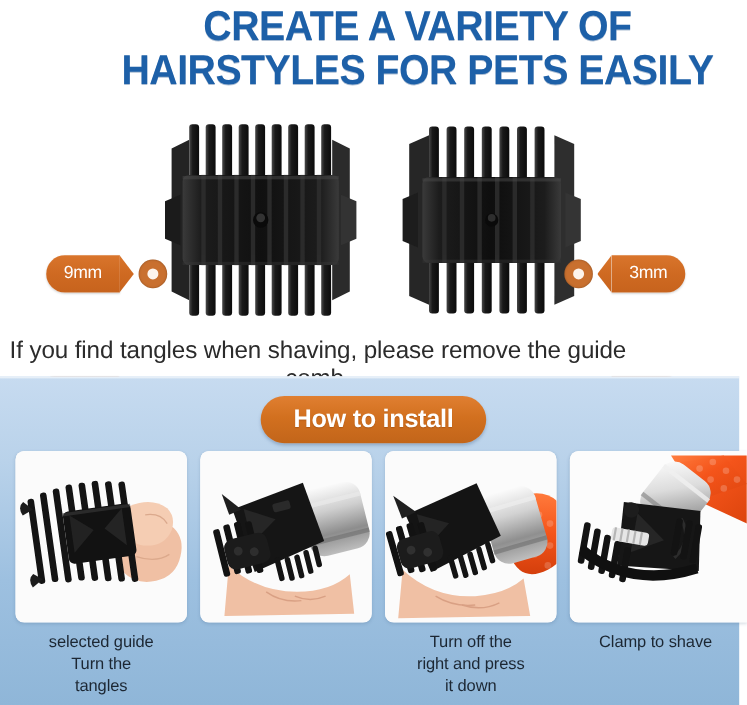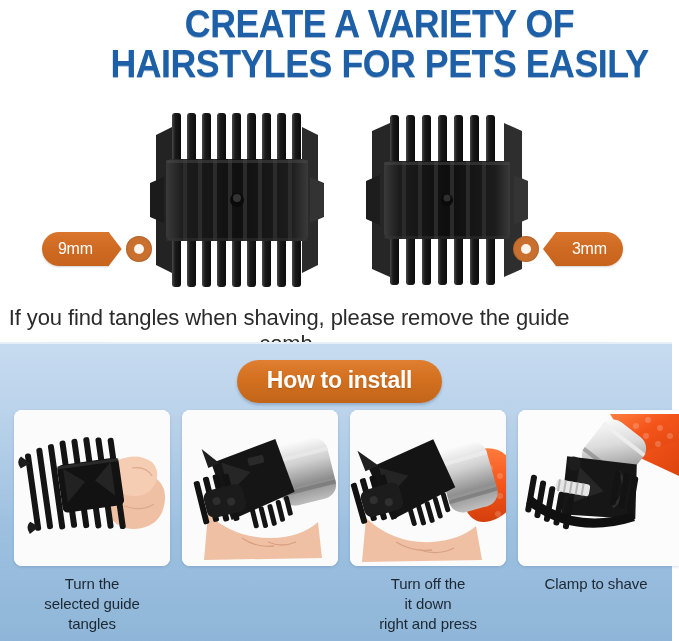--- a/index.html
+++ b/index.html
@@ -578,29 +578,29 @@
           <path d="M12 96 Q60 124 116 96 L120 104 Q62 134 10 106 Z" fill="#101010"></path>
           <circle cx="50" cy="58" r="7" fill="#1d1d1d"></circle>
         </g>
       </svg>
     </div>
 
   </div>
 
   <div id="captions">
     <div class="caption" id="caption-1">
+      <div>selected guide</div>
       <div>Turn the</div>
-      <div>selected guide</div>
       <div>tangles</div>
     </div>
     <div class="caption" id="caption-2">
     </div>
     <div class="caption" id="caption-3">
       <div>Turn off the</div>
+      <div>right and press</div>
       <div>it down</div>
-      <div>right and press</div>
     </div>
     <div class="caption" id="caption-4">
       <div>Clamp to shave</div>
     </div>
   </div>
 
 </div>
 
 </body></html>

